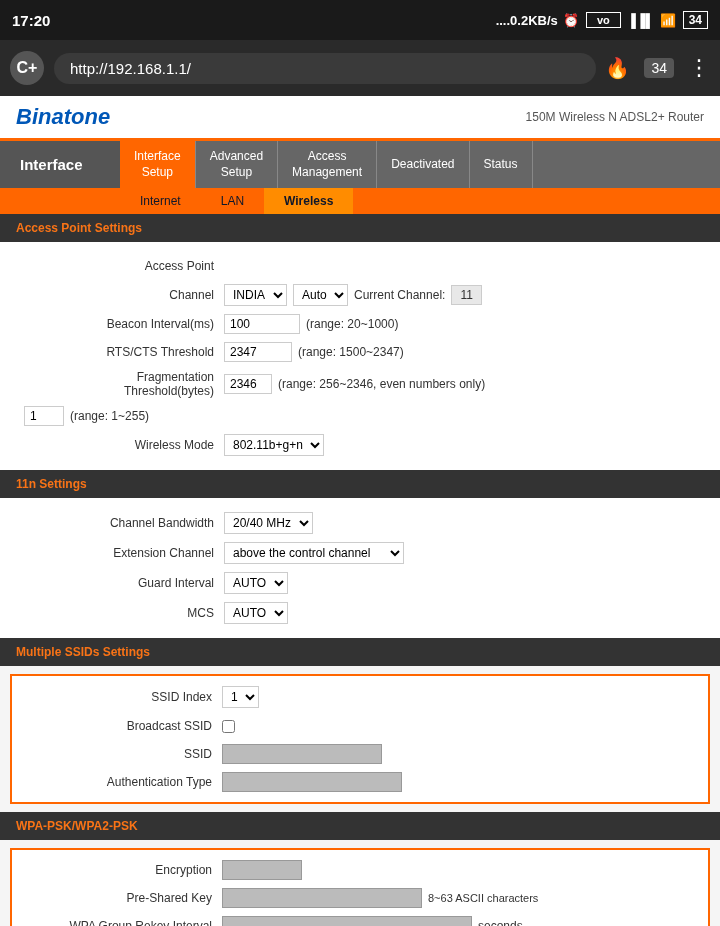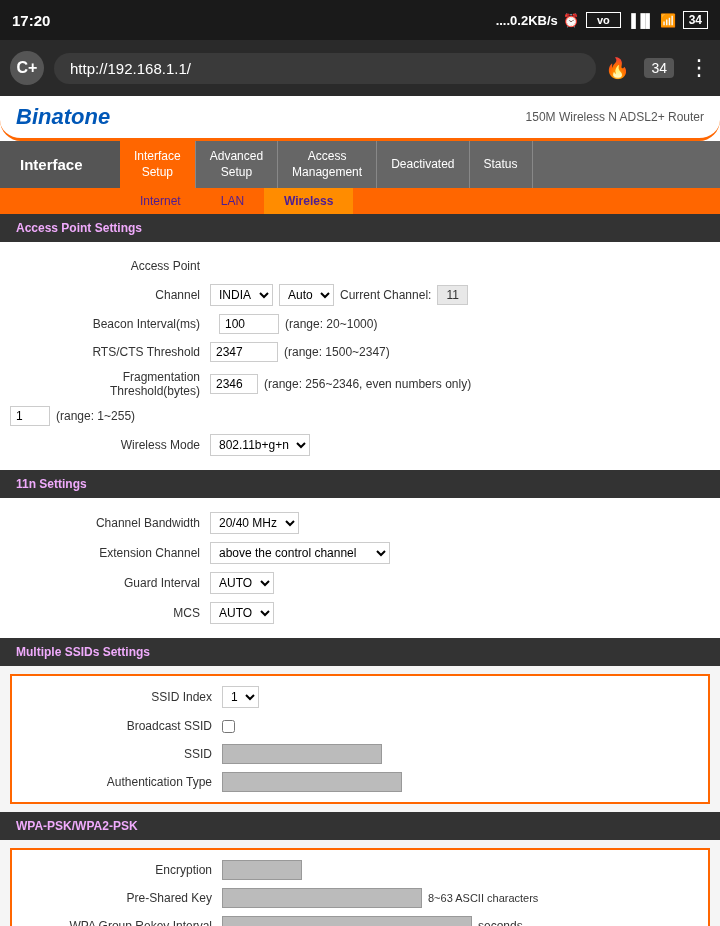--- a/index.html
+++ b/index.html
@@ -54,21 +54,20 @@
     }
 
     
     .router-header {
       background: #fff;
       border-bottom: 3px solid #f60;
       padding: 8px 16px;
       display: flex;
       justify-content: space-between;
       align-items: center;
-      border-radius: 21px;
     }
     .binatone-logo {
       font-size: 22px;
       font-weight: bold;
       color: #0057b7;
       font-style: italic;
     }
     .router-model { font-size: 12px; color: #555; }
 
     
@@ -100,43 +99,43 @@
     .nav-tab.active { background: #f60; color: #fff; }
 
     
     .sub-tabs {
       background: #f60;
       display: flex;
       padding: 0 120px;
     }
     .sub-tab {
       padding: 6px 20px;
-      color: #4c1d95;
+      color: #0f172a;
       font-size: 12px;
       cursor: pointer;
     }
     .sub-tab.active { background: #ff8c00; font-weight: bold; }
 
     
     .content { background: #f5f5f5; }
 
     
     .section-header {
       background: #333;
-      color: #f0abfc;
+      color: #f97316;
       padding: 7px 16px;
       font-size: 12px;
       font-weight: bold;
     }
 
     
     .settings-table {
       background: #fff;
       width: 100%;
-      padding: 10px 0;
+      padding: 10px 14px;
     }
     .settings-row {
       display: flex;
       align-items: center;
       padding: 4px 10px;
       min-height: 28px;
     }
     .settings-label {
       width: 200px;
       text-align: right;
@@ -246,21 +245,21 @@
       <div class="settings-value">
         <select class="form-select"><option>INDIA</option></select>
         <select class="form-select"><option>Auto</option></select>
         <span>Current Channel:</span>
         <span class="current-channel-box">11</span>
       </div>
     </div>
     <div class="settings-row">
       <div class="settings-label">Beacon Interval(ms)</div>
       <div class="settings-value">
-        <input class="form-input" type="text" value="100" style="width: 60px; margin-left: 9px;">
+        <input class="form-input" type="text" value="100" style="width: 76px;">
         <span>(range: 20~1000)</span>
       </div>
     </div>
     <div class="settings-row">
       <div class="settings-label">RTS/CTS Threshold</div>
       <div class="settings-value">
         <input class="form-input" type="text" value="2347" style="width: 68px;">
         <span>(range: 1500~2347)</span>
       </div>
     </div>

